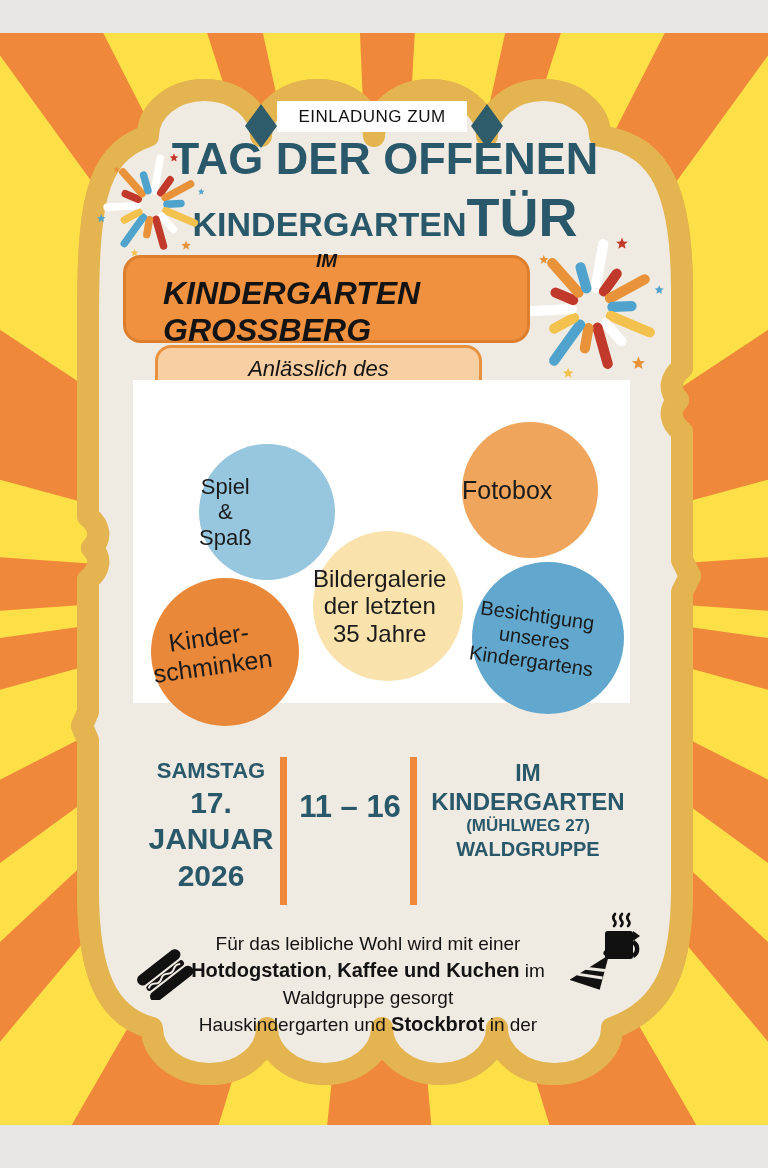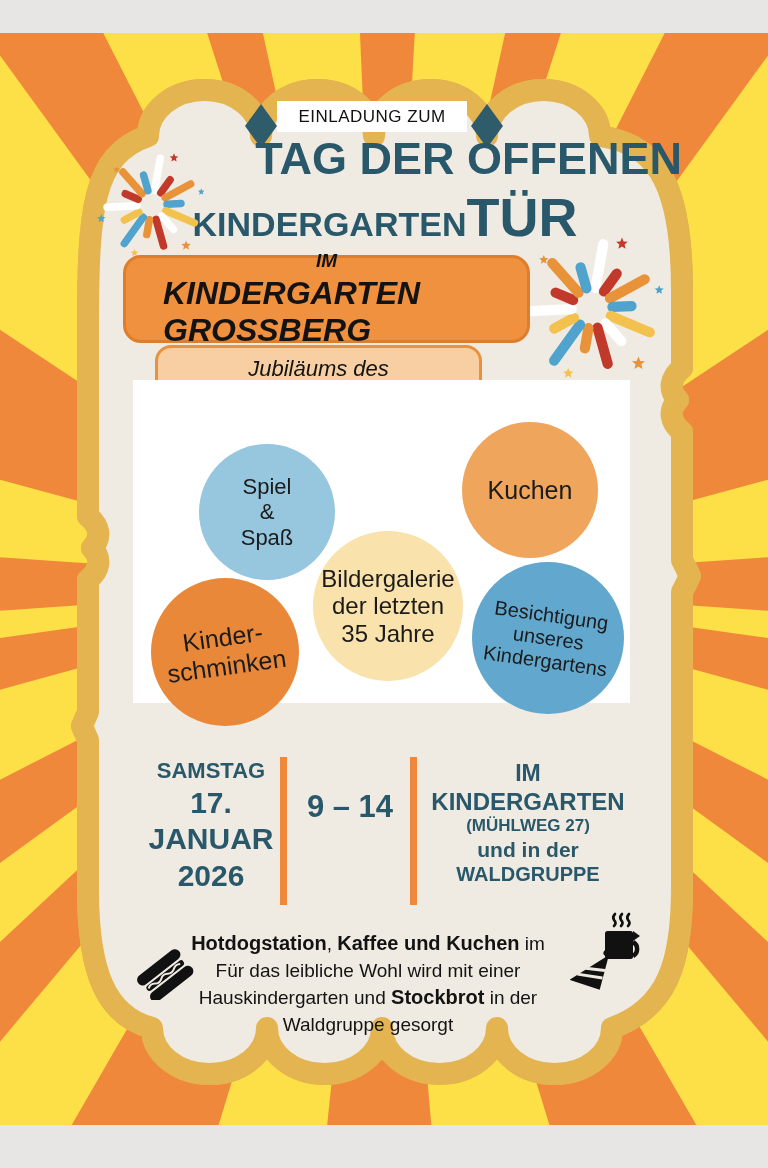--- a/index.html
+++ b/index.html
@@ -10,21 +10,21 @@
   .rays-svg{position:absolute;left:0;top:0;}
   .strip{position:absolute;left:0;width:768px;background:#E7E6E4;}
   .strip.top{top:0;height:33px;}
   .strip.bottom{top:1125px;height:43px;}
   .frame-svg{position:absolute;left:0;top:0;}
 
   .badge{position:absolute;left:277px;top:101px;width:190px;height:31px;background:#FFFFFF;
          display:flex;align-items:center;justify-content:center;}
   .badge span{font-size:17px;letter-spacing:.5px;color:#111;}
 
-  .title1{position:absolute;left:88px;top:133px;width:594px;text-align:right;
+  .title1{position:absolute;left:88px;top:133px;width:594px;text-align:center;
           font-size:45px;font-weight:bold;color:#29586B;letter-spacing:0px;}
   .title2{position:absolute;left:88px;top:186px;width:594px;display:flex;
           justify-content:center;align-items:baseline;color:#29586B;font-weight:bold;}
   .title2 .sm{font-size:34px;}
   .title2 .lg{font-size:54px;}
 
   .fw{position:absolute;}
   .fw-left{left:97px;top:150px;width:110px;height:110px;}
   .fw-right{left:517px;top:233px;width:150px;height:150px;}
 
@@ -35,21 +35,21 @@
   .loc-box .l2{font-size:32px;font-weight:bold;font-style:italic;margin-top:3px;padding-left:37px;}
 
   .occ-box{position:absolute;left:155px;top:345px;width:327px;height:82px;box-sizing:border-box;
            background:#F8CFA3;border:3px solid #E8913F;border-radius:16px;
            display:flex;flex-direction:column;align-items:center;justify-content:center;color:#131313;}
   .occ-box .l1{font-size:22px;font-style:italic;}
   .occ-box .l2{font-size:28px;font-weight:bold;font-style:italic;margin-top:2px;}
 
   .white-panel{position:absolute;left:133px;top:380px;width:497px;height:323px;background:#FFFFFF;}
 
-  .circle{position:absolute;border-radius:50%;display:flex;align-items:center;justify-content:center;
+  .circle{position:absolute;border-radius:50%;display:flex;align-items:center;
           color:#1B1B1B;text-align:center;}
   .circle .ct span{display:block;line-height:1.15;}
   .c-spiel{left:199px;top:444px;width:136px;height:136px;font-size:22px;}
   .c-foto{left:462px;top:422px;width:136px;height:136px;font-size:25px;}
   .c-bilder{left:313px;top:531px;width:150px;height:150px;font-size:24px;}
   .c-kinder{left:151px;top:578px;width:148px;height:148px;font-size:25px;}
   .c-kinder .ct{transform:rotate(-8deg);}
   .c-besi{left:472px;top:562px;width:152px;height:152px;font-size:20px;}
   .c-besi .ct{transform:rotate(8deg);}
 
@@ -183,36 +183,36 @@
       <polygon points="-101.42221176035217,18.175999735764666 -99.04168148856765,23.899480908546128 -92.86270311369579,24.39484678639014 -97.5704328693568,28.427518562983202 -96.1321444897199,34.45715268513919 -101.42221176035217,31.225999735764667 -106.71227903098443,34.45715268513919 -105.27399065134755,28.427518562983202 -109.98172040700855,24.394846786390136 -103.80274203213669,23.89948090854613" fill="#4FA3CC"></polygon>
       <polygon points="-70.71067811865477,-77.71067811865474 -68.85915457393348,-73.25908165093583 -64.0532825045887,-72.87379707927937 -67.71485009232504,-69.73727458637366 -66.59618135260746,-65.04755915803011 -70.71067811865477,-67.56067811865474 -74.82517488470208,-65.04755915803011 -73.7065061449845,-69.73727458637366 -77.36807373272084,-72.87379707927937 -72.56220166337606,-73.25908165093583" fill="#E8923A"></polygon>
     </svg>
 
   <div class="loc-box">
     <div class="l1">IM</div>
     <div class="l2">KINDERGARTEN GROSSBERG</div>
   </div>
 
   <div class="occ-box">
-    <div class="l1">Jubiläums des</div>
+    <div class="l1">Anlässlich des</div>
     <div class="l2">35jährigen Jubiläums</div>
   </div>
 
   <div class="white-panel"></div>
 
   <div class="circle c-spiel" style="background-color: rgb(151, 198, 223);">
     <div class="ct">
       <span>Spiel</span>
         <span>&amp;</span>
         <span>Spaß</span>
     </div>
   </div>
   <div class="circle c-foto" style="background-color: rgb(239, 165, 92);">
     <div class="ct">
-      <span>Kuchen</span>
+      <span>Fotobox</span>
     </div>
   </div>
   <div class="circle c-bilder" style="background-color: rgb(249, 226, 172);">
     <div class="ct">
       <span>Bildergalerie</span>
         <span>der letzten</span>
         <span>35 Jahre</span>
     </div>
   </div>
   <div class="circle c-kinder" style="background-color: rgb(233, 136, 57);">
@@ -230,36 +230,35 @@
   </div>
 
   <div class="col col-date">
     <div class="l-sm">SAMSTAG</div>
     <div class="l-lg">17.</div>
     <div class="l-lg">JANUAR</div>
     <div class="l-lg">2026</div>
   </div>
   <div class="sep sep1"></div>
   <div class="col col-time">
-    <div>9 – 14</div>
+    <div>11 – 16</div>
   </div>
   <div class="sep sep2"></div>
   <div class="col col-place">
     <div class="p1">IM</div>
     <div class="p2">KINDERGARTEN</div>
     <div class="p3">(MÜHLWEG 27)</div>
-    <div class="p4">und in der</div>
     <div class="p5">WALDGRUPPE</div>
   </div>
 
   <div class="footer">
+    <div>Für das leibliche Wohl wird mit einer</div>
     <div><span class="b">Hotdogstation</span><span>, </span><span class="b">Kaffee und Kuchen</span><span> im</span></div>
-    <div>Für das leibliche Wohl wird mit einer</div>
+    <div>Waldgruppe gesorgt</div>
     <div><span>Hauskindergarten und </span><span class="b">Stockbrot</span><span> in der</span></div>
-    <div>Waldgruppe gesorgt</div>
   </div>
 
   <svg class="icon i-hotdog" width="64" height="52" viewBox="0 0 64 52">
     <g transform="rotate(-38 32 26)">
       <rect x="6" y="12" width="52" height="11" rx="5.5" fill="#111"></rect>
       <rect x="9" y="25" width="46" height="6" rx="3" fill="#111"></rect>
       <path d="M 11 28 q 4 -3 8 0 q 4 3 8 0 q 4 -3 8 0 q 4 3 8 0 q 4 -3 8 0" stroke="#EFEAE1" stroke-width="2" fill="none"></path>
       <rect x="6" y="33" width="52" height="11" rx="5.5" fill="#111"></rect>
     </g>
   </svg>

